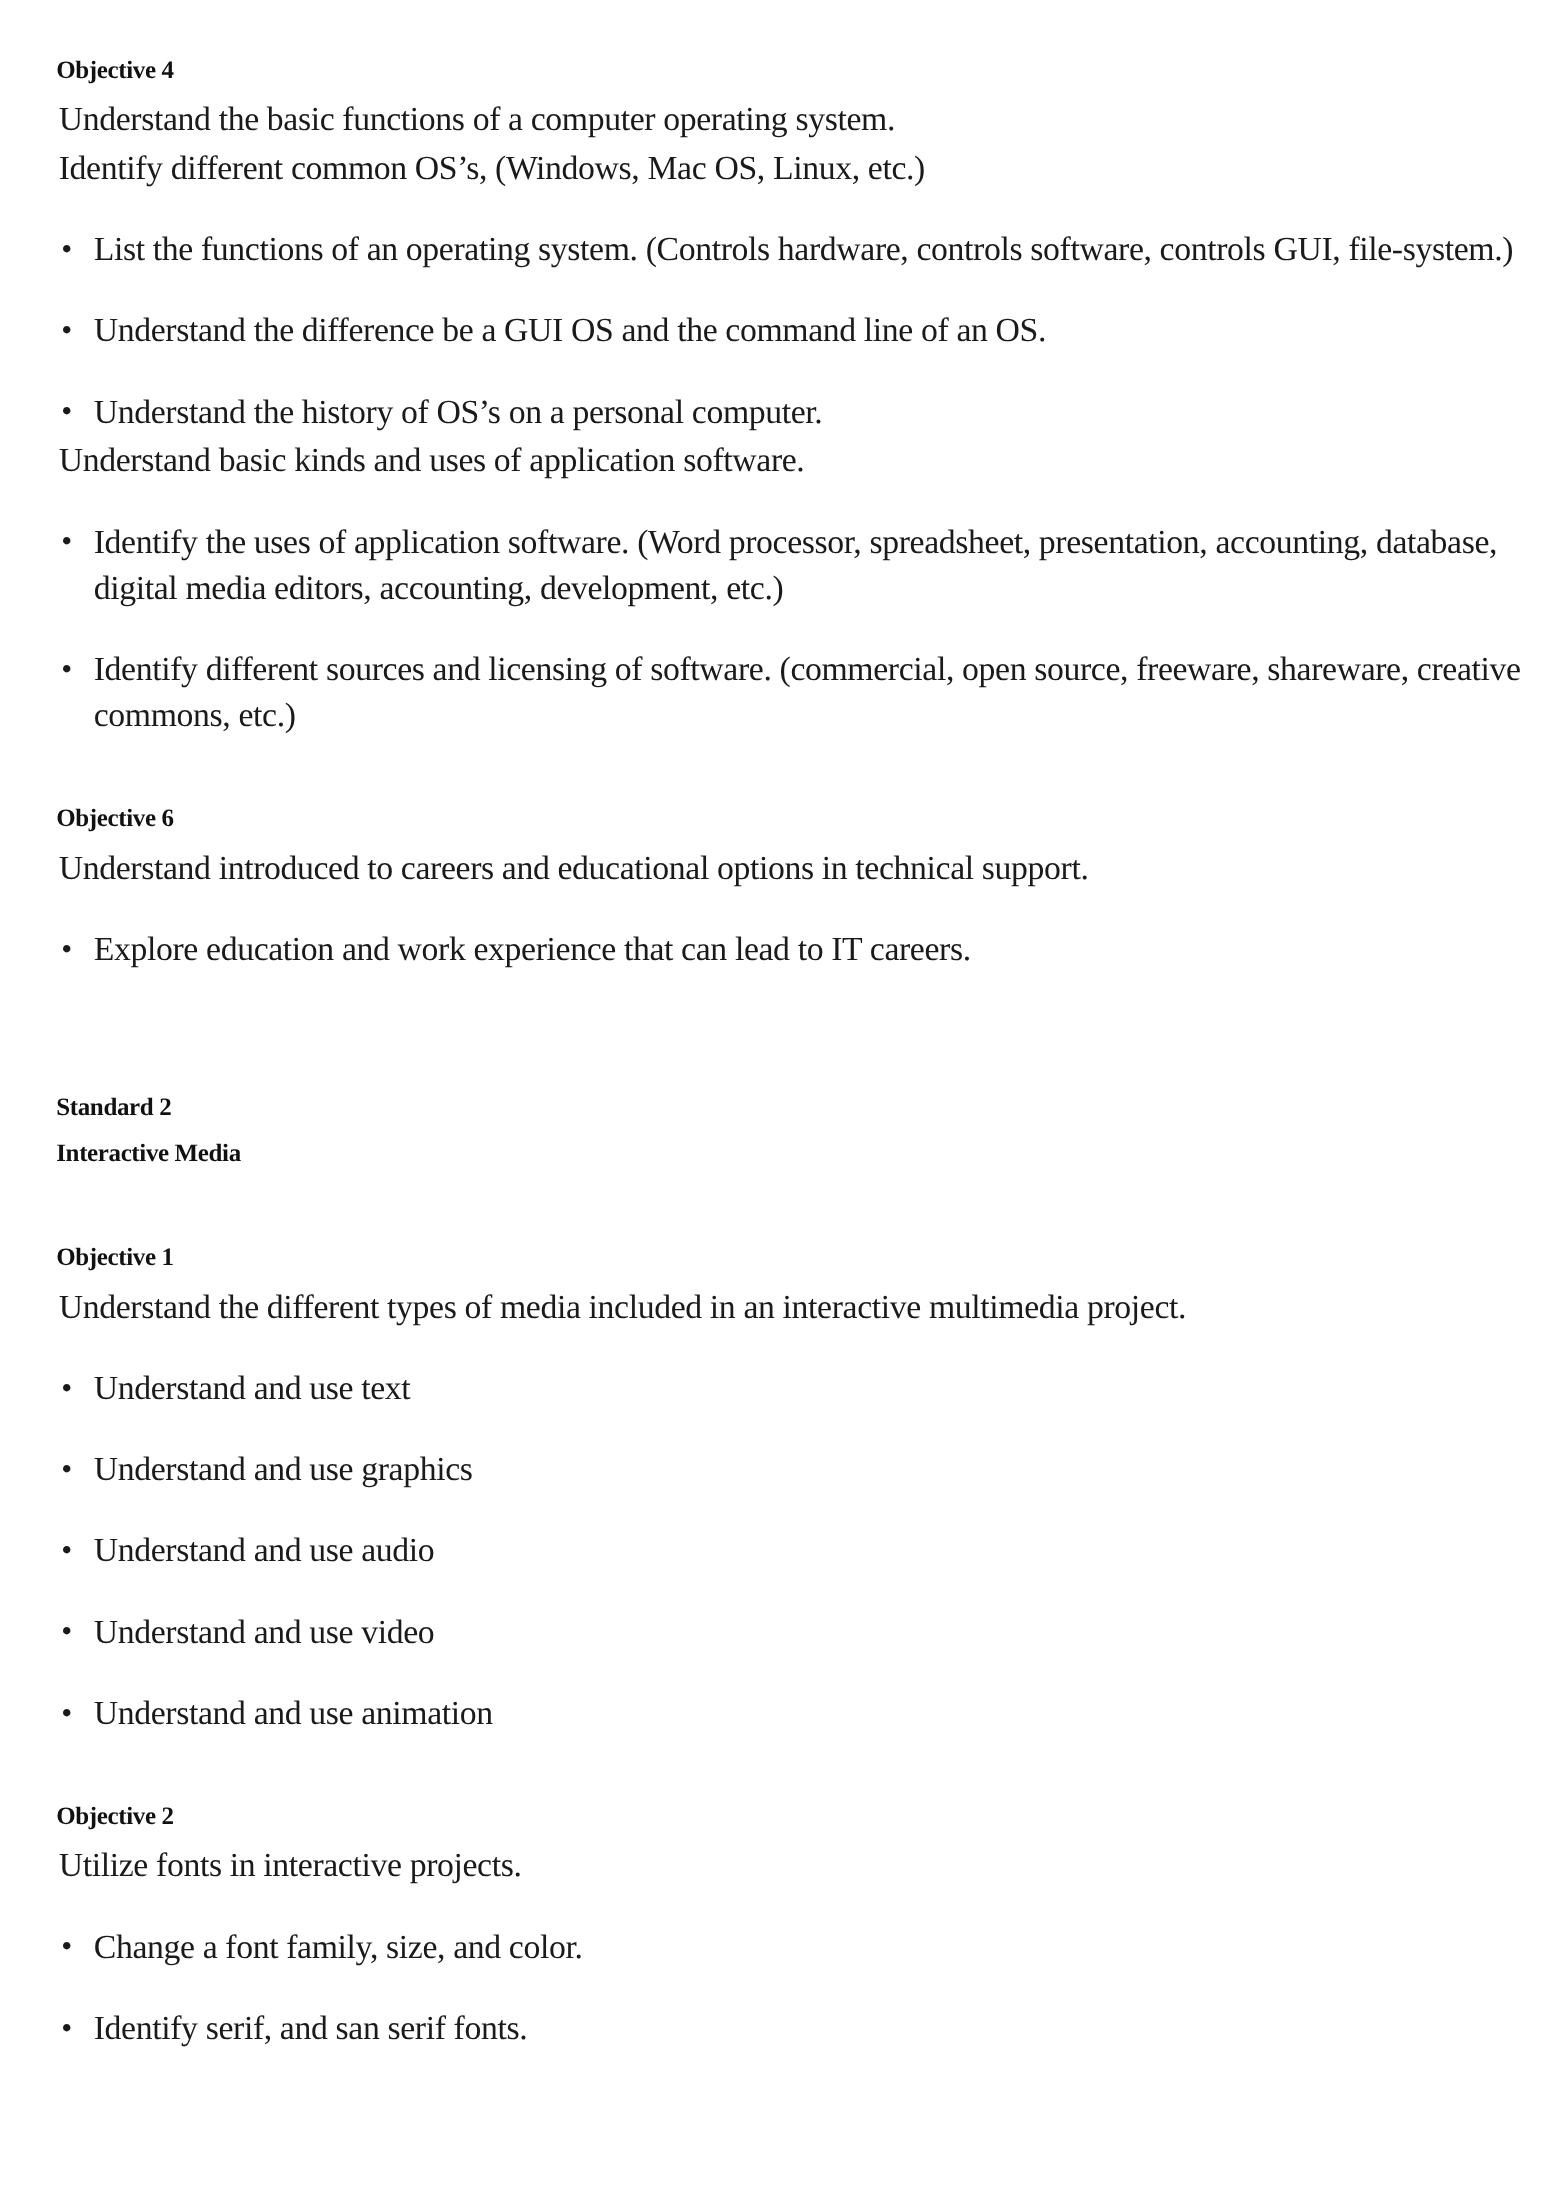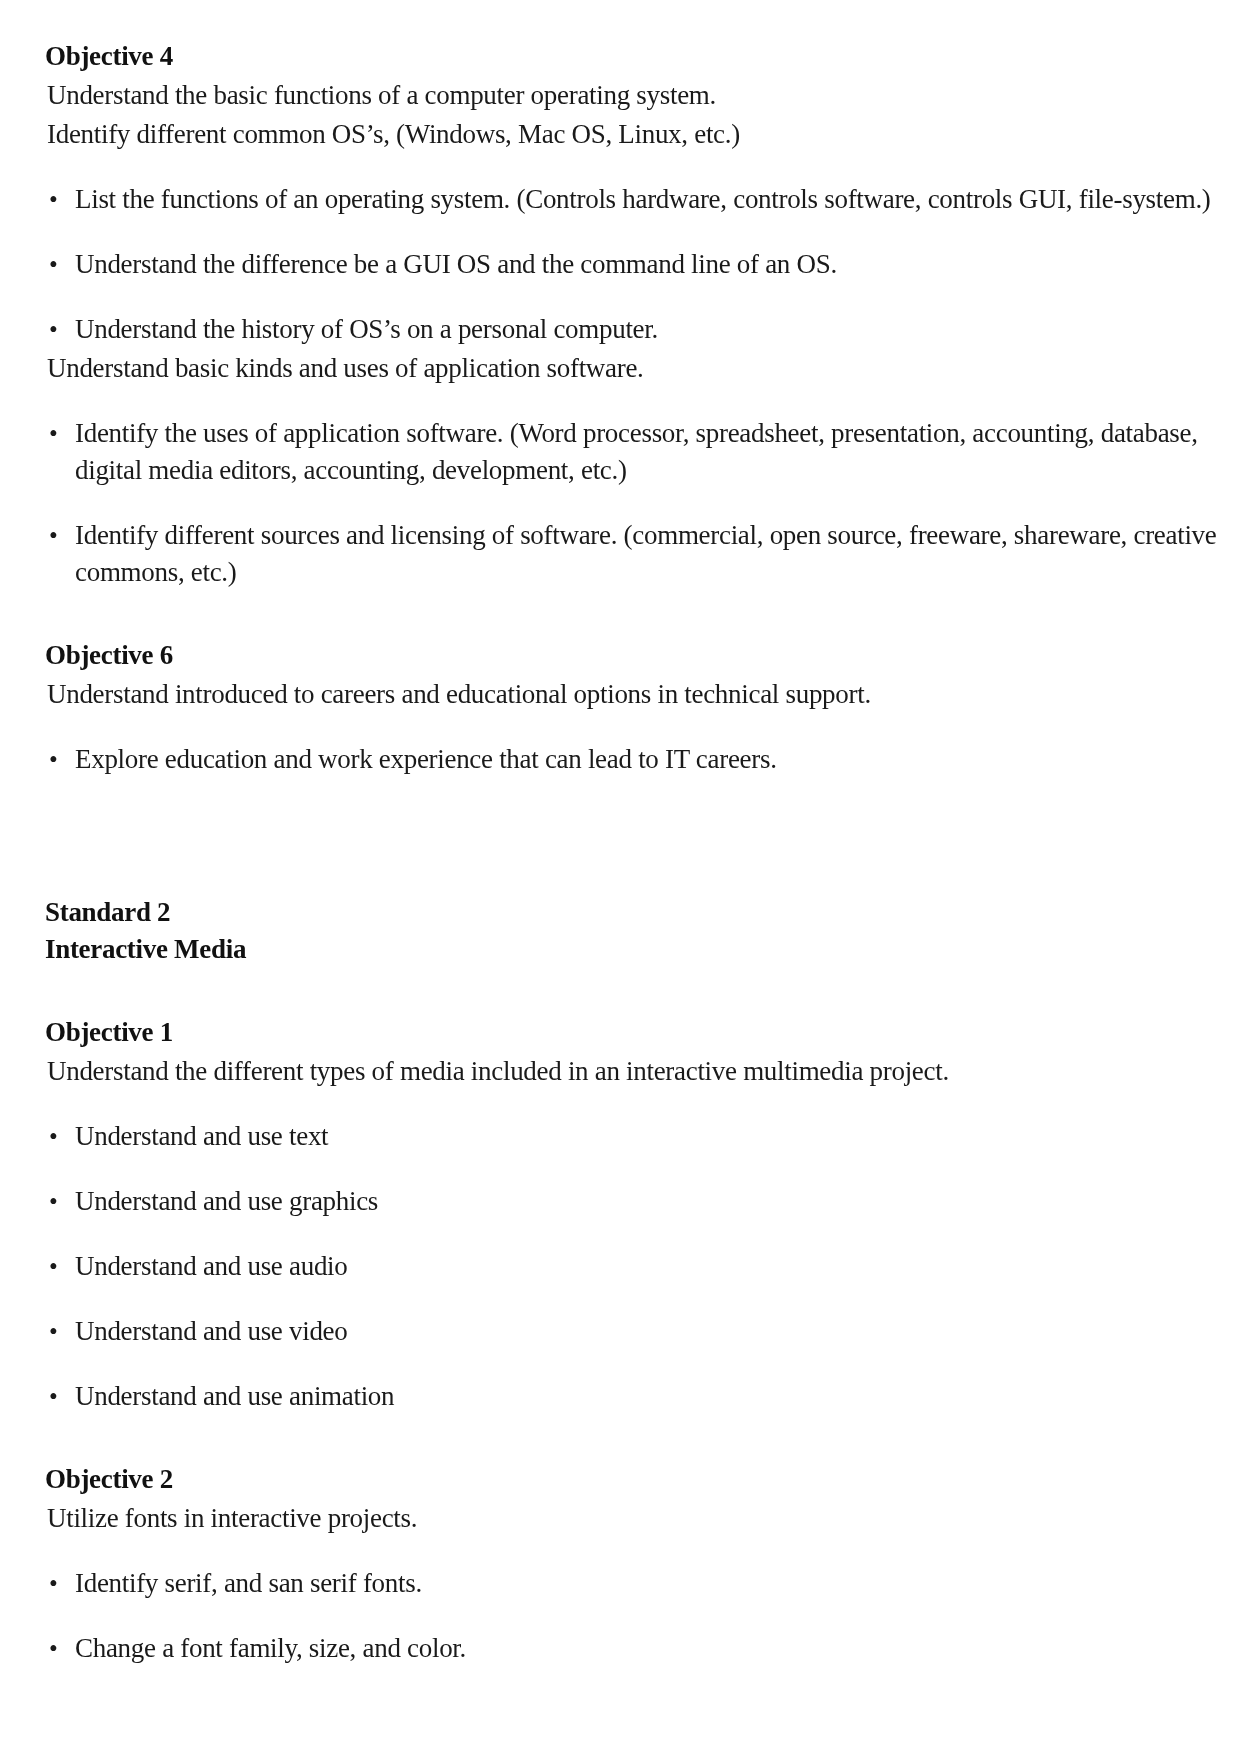--- a/index.html
+++ b/index.html
@@ -17,27 +17,27 @@
     font-family: "Liberation Serif", "DejaVu Serif", serif;
     font-size: 27px;
     line-height: 37px;
     letter-spacing: -0.3px;
     color: #1a1a1a;
     overflow: hidden;
   }
   .doc-section { margin: 0; }
   .doc-section h2 {
     margin: 0;
-    font-size: 27px;
+    font-size: 20px;
     line-height: 37px;
     font-weight: bold;
     color: #111111;
   }
   .doc-section h2.lead { margin-top: 46px; }
-  .doc-section.standard h2.lead { margin-top: 116px; }
+  .doc-section.standard h2.lead { margin-top: 90px; }
   .doc-section.first h2.lead { margin-top: 0; }
   .doc-section p {
     margin: 2px;
     padding: 0;
   }
   .doc-section ul {
     margin: 0;
     padding: 0;
     list-style: none;
   }
@@ -94,17 +94,17 @@
         <li>Understand and use graphics</li>
         <li>Understand and use audio</li>
         <li>Understand and use video</li>
         <li>Understand and use animation</li>
       </ul>
     </section>
     <section class="doc-section objective">
       <h2 class="lead">Objective 2</h2>
       <p>Utilize fonts in interactive projects.</p>
       <ul>
+        <li>Change a font family, size, and color.</li>
         <li>Identify serif, and san serif fonts.</li>
-        <li>Change a font family, size, and color.</li>
       </ul>
     </section>
   </main>
 
 </body></html>

